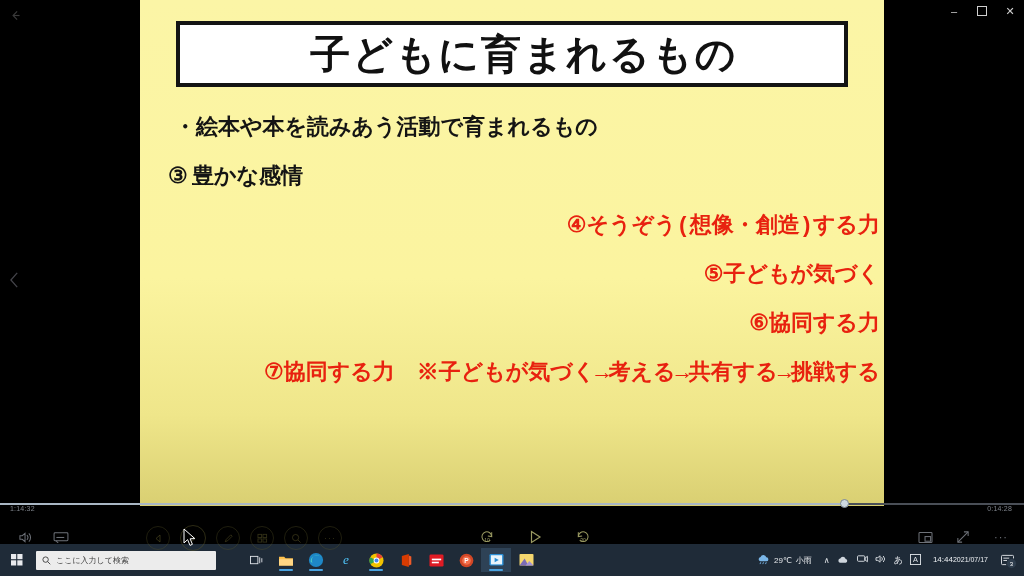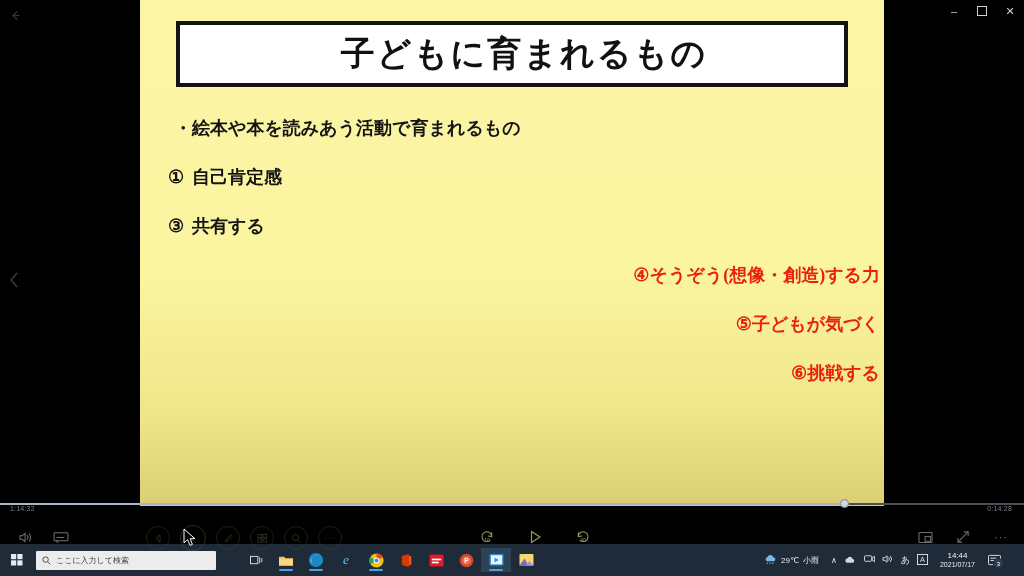--- a/index.html
+++ b/index.html
@@ -25,25 +25,25 @@
   .wc .boxglyph{display:block;width:8px;height:8px;border:1px solid #cfcfcf;}
 
   
   .slide{position:absolute;left:140px;top:0;width:744px;height:506px;
          background:linear-gradient(180deg,#fbf5a6 0%,#fbf49f 55%,#efe68a 82%,#d9cf72 100%);}
 
   .title-box{position:absolute;left:36px;top:21px;width:672px;height:66px;
              background:#ffffff;border:4px solid #141414;box-sizing:border-box;
              display:flex;align-items:center;justify-content:center;}
   .title-text{font-family:"DejaVu Sans","Liberation Sans",sans-serif;
-              font-size:34px;font-weight:700;color:#111;letter-spacing:2px;white-space:nowrap;margin-left:24px;}
+              font-size:40px;font-weight:700;color:#111;letter-spacing:2px;white-space:nowrap;margin-left:24px;}
 
   .body-list{position:absolute;left:20px;top:104px;width:720px;}
-  .line{font-family:Liberation Serif, serif;
-        font-weight:700;font-size:18px;color:#141414;white-space:nowrap;}
+  .line{font-family:Liberation Mono, monospace;
+        font-weight:700;font-size:22px;color:#141414;white-space:nowrap;}
   .line.lead{margin-left:14px;height:49px;line-height:49px;}
   .line.item{height:49px;line-height:49px;margin-left:8px;}
   .line.red{color:#e8210f;text-align:right;}
   .line .num{display:inline-block;min-width:24px;}
   .line .txt{display:inline-block;}
 
   
   .ppt-ctrls{position:absolute;left:146px;top:525px;display:flex;gap:10px;align-items:center;z-index:6;}
   .ppt-btn{width:22px;height:22px;border-radius:50%;border:1px solid rgba(90,85,40,.35);
            color:rgba(90,85,40,.55);display:flex;align-items:center;justify-content:center;
@@ -76,24 +76,24 @@
   .taskbar{position:absolute;left:0;bottom:0;width:1024px;height:32px;background:#1f2b38;
            display:flex;align-items:center;}
   .tb-start{width:34px;height:24px;display:flex;align-items:center;justify-content:center;}
   .tb-search{width:180px;height:19px;background:#ececec;border-radius:1px;display:flex;
              align-items:center;padding:0 6px;box-sizing:border-box;gap:5px;margin-left:2px;}
   .tb-search .ph{font-size:8px;color:#3c3c3c;white-space:nowrap;}
   .tb-icons{display:flex;align-items:center;gap:0;margin-left:25px;}
   .tb-ic{width:30px;height:24px;display:flex;align-items:center;justify-content:center;position:relative;}
   .tb-ic.active{background:#2e4256;}
   .tb-ic .ul{position:absolute;bottom:1px;left:8px;width:14px;height:2px;background:#4aa3e0;border-radius:1px;}
-  .tb-right{margin-left:auto;display:flex;align-items:center;gap:0;padding-right:17px;}
+  .tb-right{margin-left:auto;display:flex;align-items:center;gap:0;padding-right:4px;}
   .tb-weather{display:flex;align-items:center;gap:4px;padding:0 6px;color:#e7e9ec;font-size:8px;white-space:nowrap;}
   .tb-tray{display:flex;align-items:center;gap:7px;padding:0 6px;color:#e1e4e8;font-size:9px;}
-  .tb-clock{display:flex;flex-direction:column;align-items:center;justify-content:center;
+  .tb-clock{display:flex;flex-direction:row;align-items:center;justify-content:center;
             padding:0 6px;color:#eef1f4;line-height:1.15;}
   .tb-clock .tm{font-size:8px;}
   .tb-clock .dt{font-size:7px;}
   .tb-notif{width:26px;height:24px;display:flex;align-items:center;justify-content:center;position:relative;color:#e1e4e8;}
   .tb-notif .badge{position:absolute;right:3px;bottom:3px;min-width:9px;height:9px;border-radius:50%;
                    background:#2f3e4e;color:#fff;font-size:6px;display:flex;align-items:center;justify-content:center;
                    border:1px solid #1f2b38;}
 
   
   .cursor{position:absolute;left:183px;top:528px;width:14px;height:20px;z-index:30;}
@@ -129,33 +129,33 @@
     <div class="slide">
 
       <div class="title-box">
         <span class="title-text">子どもに育まれるもの</span>
       </div>
 
       <div class="body-list">
         <div class="line lead">・絵本や本を読みあう活動で育まれるもの</div>
 
         <div class="line item" style="color: rgb(20, 20, 20);">
-          <span class="num">①</span><span class="txt">自己肯定感</span>
-        </div>
-        <div class="line item" style="color: rgb(20, 20, 20);">
-          <span class="num">③</span><span class="txt">共有する</span>
+          <span class="num">③</span><span class="txt">豊かな感情</span>
         </div>
         <div class="line item red" style="color: rgb(232, 33, 15);">
           <span class="num">④</span><span class="txt">そうぞう(想像・創造)する力</span>
         </div>
         <div class="line item red" style="color: rgb(232, 33, 15);">
           <span class="num">⑤</span><span class="txt">子どもが気づく</span>
         </div>
         <div class="line item red" style="color: rgb(232, 33, 15);">
-          <span class="num">⑥</span><span class="txt">挑戦する</span>
+          <span class="num">⑥</span><span class="txt">協同する力</span>
+        </div>
+        <div class="line item red" style="color: rgb(232, 33, 15);">
+          <span class="num">⑦</span><span class="txt">協同する力　※子どもが気づく→考える→共有する→挑戦する</span>
         </div>
       </div>
     </div>
 
     <div class="ppt-ctrls">
       <div class="ppt-btn">
         <svg width="8" height="9" viewBox="0 0 8 9">
             <path d="M6 1 L2 4.5 L6 8 Z" fill="none" stroke="currentColor" stroke-width="1"></path>
           </svg>
       </div>

